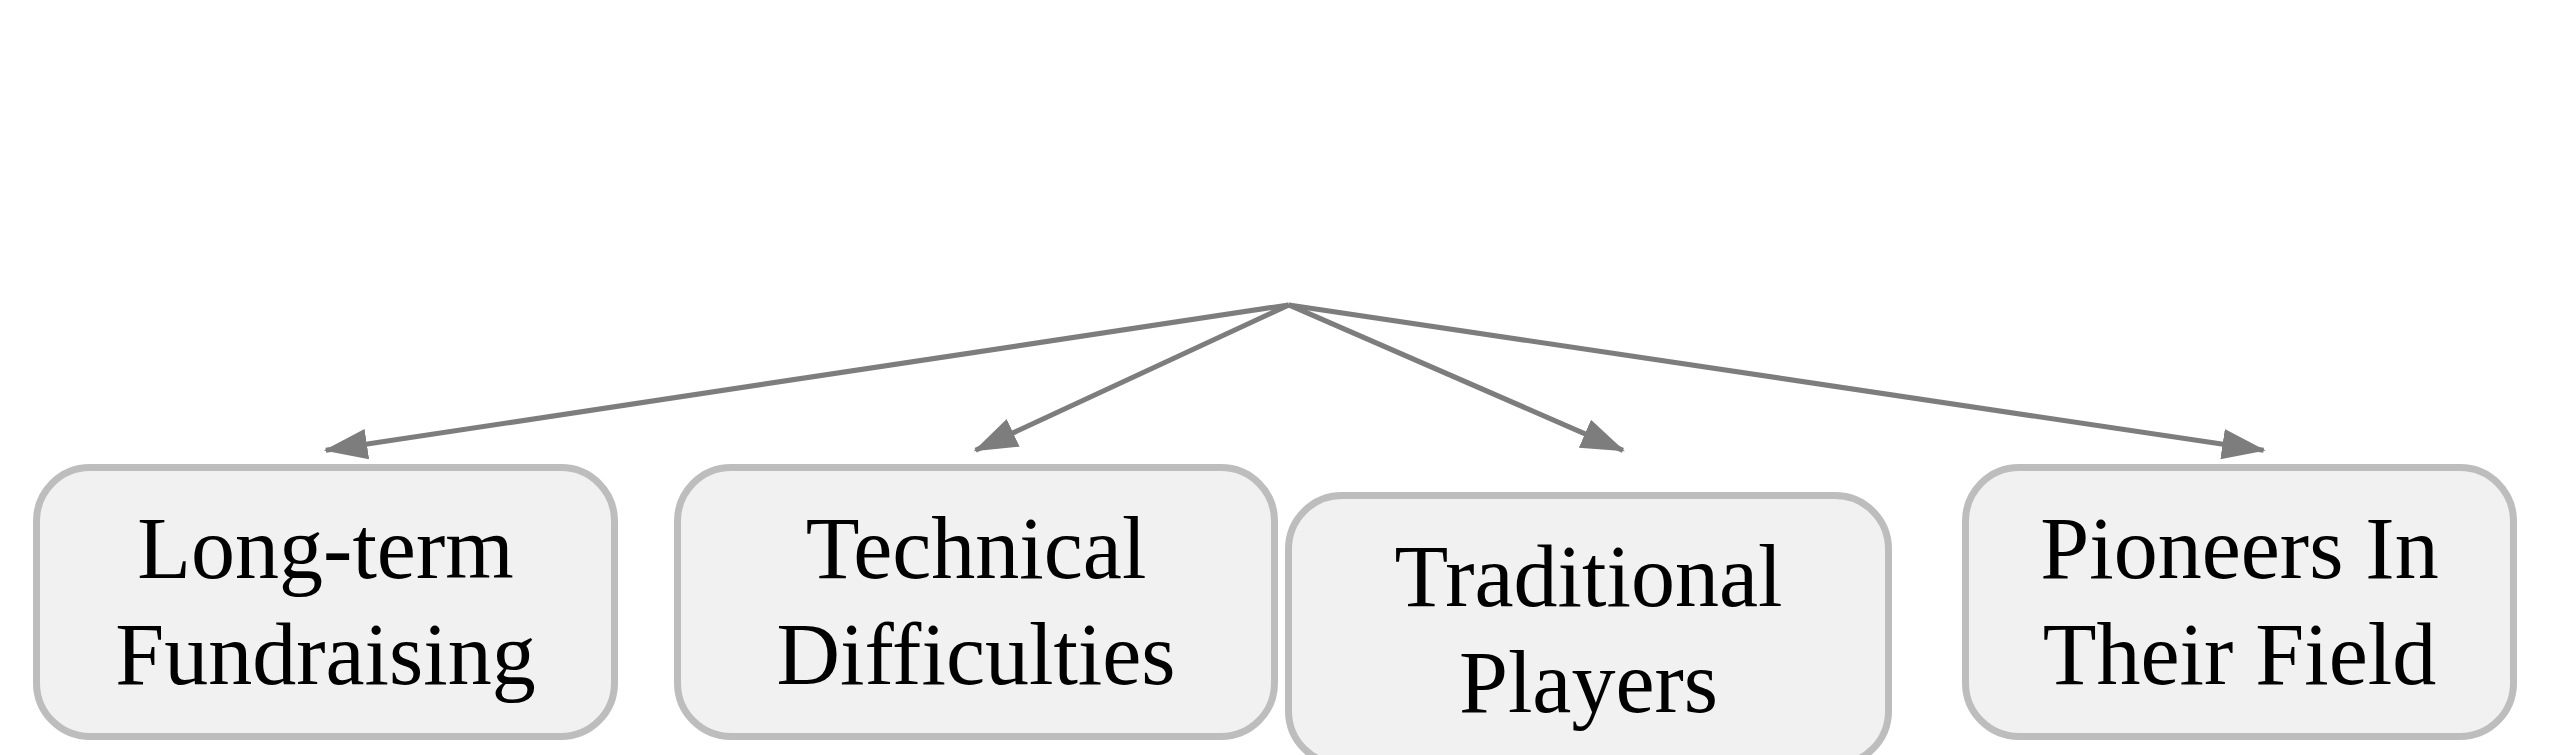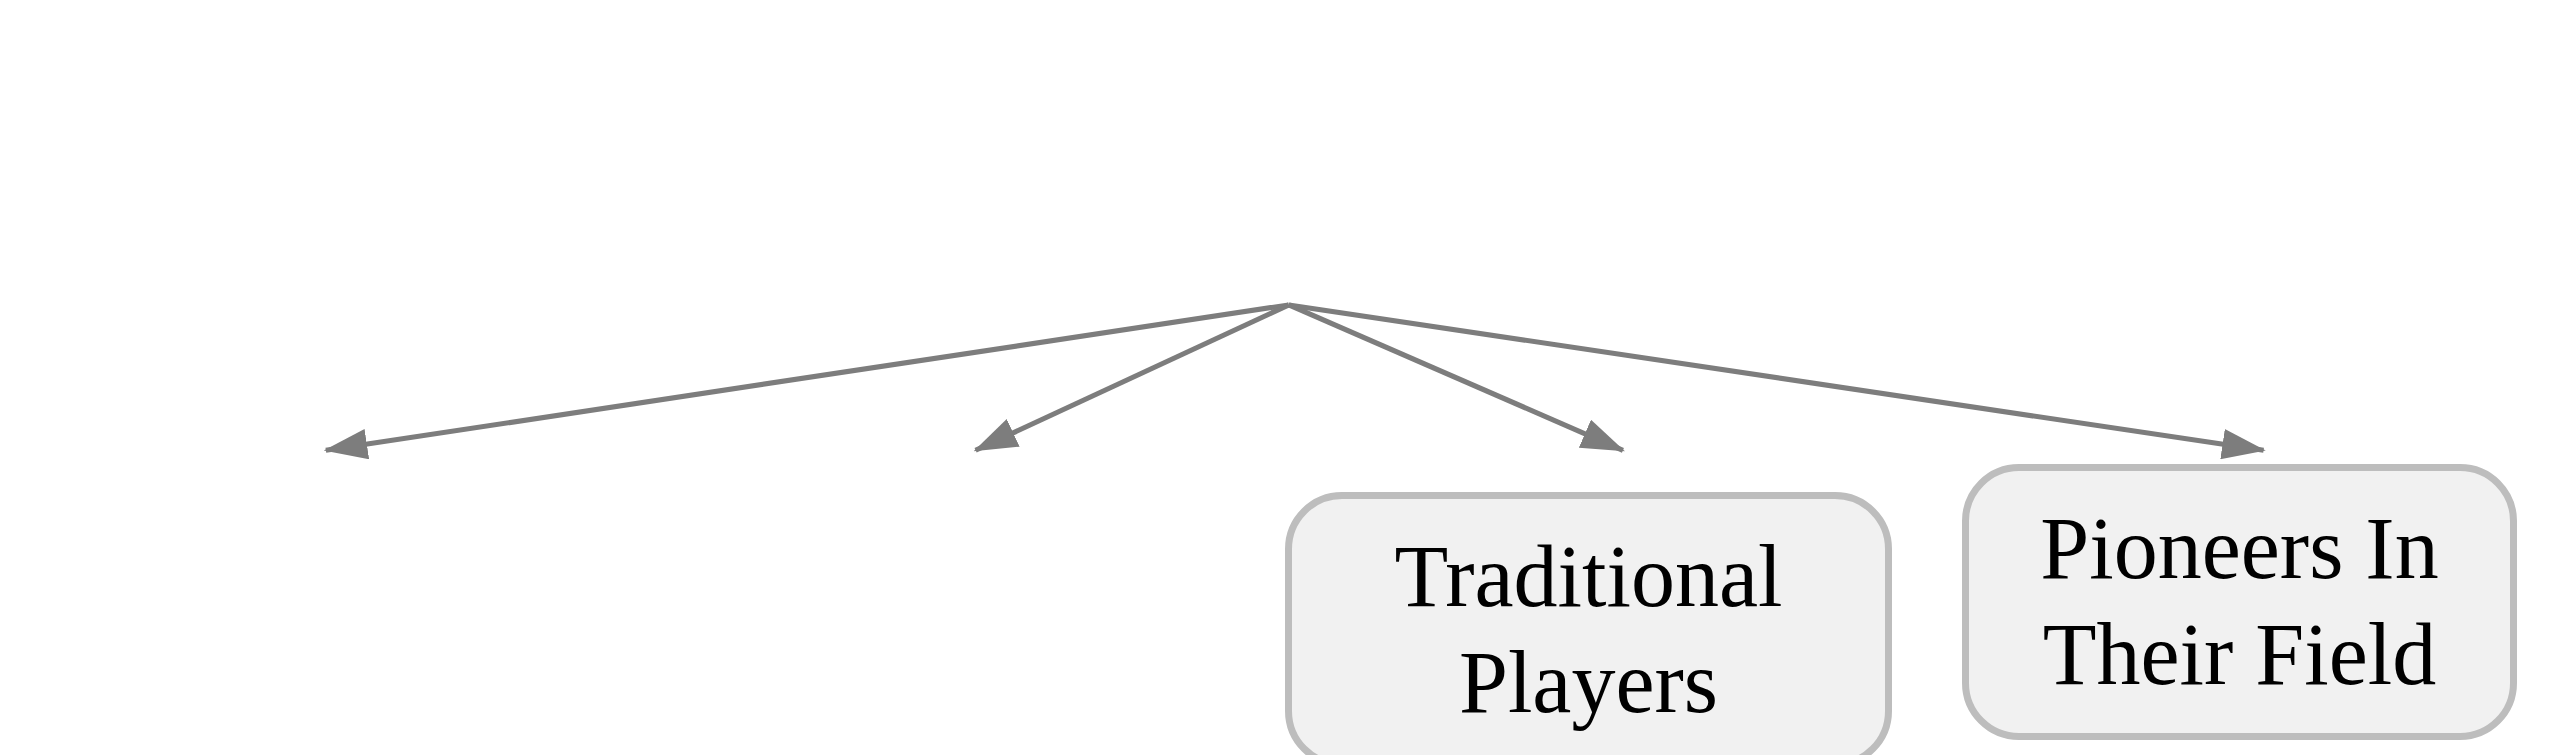--- a/index.html
+++ b/index.html
@@ -74,21 +74,27 @@
         <path d="M0,0 L10,3.5 L0,7 Z" fill="#7d7d7d"></path>
       </marker>
     </defs>
   <line x1="1631.5" y1="386" x2="412.5" y2="570" stroke="#7d7d7d" stroke-width="6.5" marker-end="url(#arrowhead)"></line>
       <line x1="1631.5" y1="386" x2="1235" y2="570" stroke="#7d7d7d" stroke-width="6.5" marker-end="url(#arrowhead)"></line>
       <line x1="1631.5" y1="386" x2="2054.5" y2="570" stroke="#7d7d7d" stroke-width="6.5" marker-end="url(#arrowhead)"></line>
       <line x1="1631.5" y1="386" x2="2865.5" y2="570" stroke="#7d7d7d" stroke-width="6.5" marker-end="url(#arrowhead)"></line>
     </svg>
 
 
+  <div class="node child" id="node-child-0">
+    <span class="label">Long-term Fundraising</span>
+  </div>
 
+  <div class="node child" id="node-child-1">
+    <span class="label">Technical Difficulties</span>
+  </div>
 
   <div class="node child" id="node-child-2">
     <span class="label">Traditional Players</span>
   </div>
 
   <div class="node child" id="node-child-3">
     <span class="label">Pioneers In Their Field</span>
   </div>
 
 </div>

